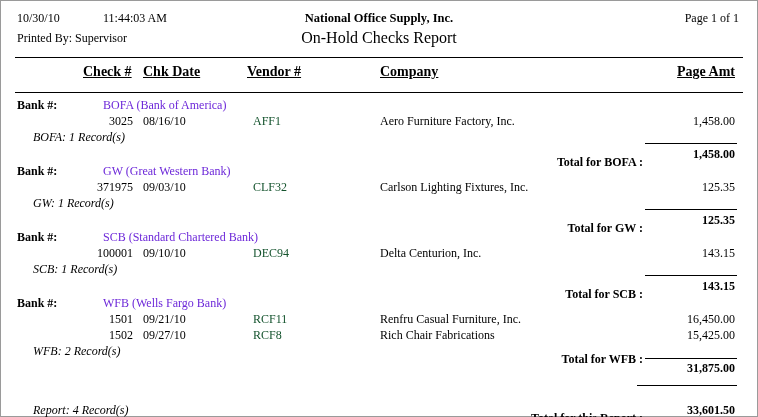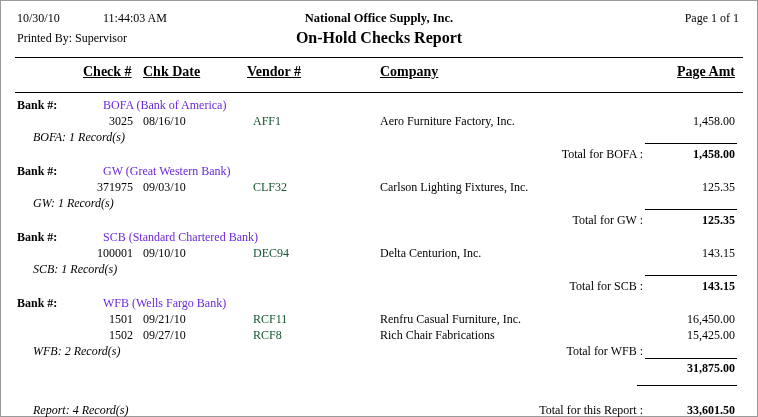--- a/index.html
+++ b/index.html
@@ -73,21 +73,21 @@
     left: 2px;
     top: 2px;
     font-size: 12px;
   }
   .hdr-title {
     position: absolute;
     left: 0;
     right: 0;
     top: 0;
     text-align: center;
-    font-weight: bold;
+    font-weight: normal;
     font-size: 16px;
   }
   .rule {
     border-top: 1px solid #000;
     margin: 4px 0 0 0;
     height: 0;
   }
 
   
   .colhdr {
@@ -160,22 +160,22 @@
   }
   .reccount {
     position: absolute;
     left: 18px;
     top: 0;
     font-style: italic;
   }
   .total-label {
     position: absolute;
     right: 100px;
-    top: 0;
-    font-weight: normal;
+    top: 8px;
+    font-weight: bold;
     white-space: nowrap;
   }
   .total-amt {
     position: absolute;
     right: 8px;
     top: 0;
     font-weight: bold;
     text-align: right;
   }
   .subtotal-line {

